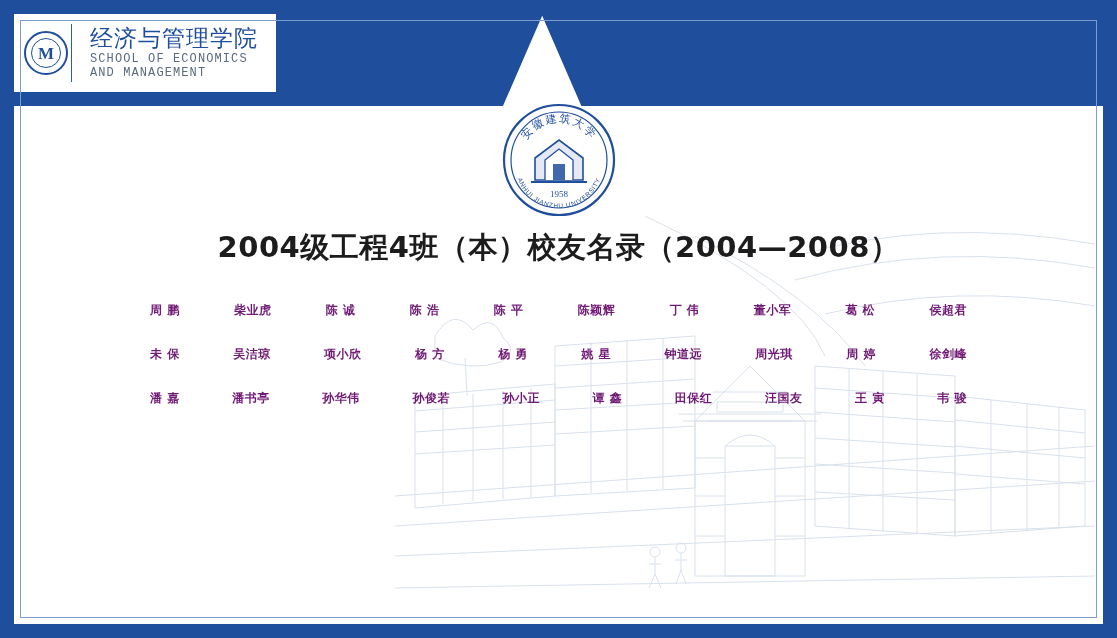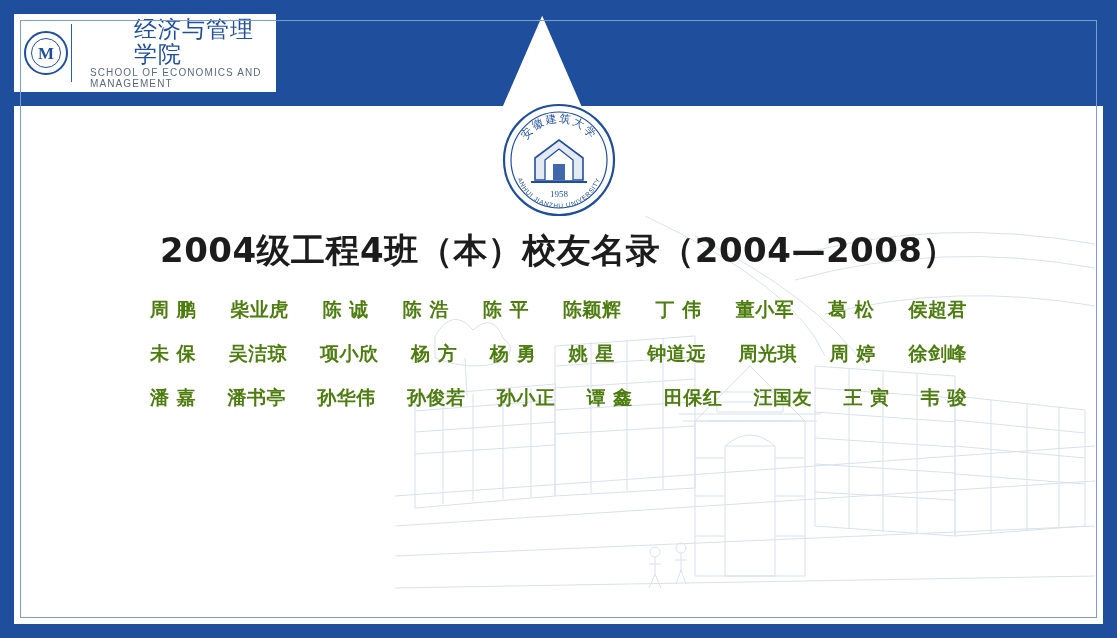--- a/index.html
+++ b/index.html
@@ -110,25 +110,24 @@
   .logo-text {
     margin-left: 22px;
   }
   .logo-cn {
     font-family: "DejaVu Sans", "Liberation Sans", sans-serif;
     font-size: 23px;
     color: #1f4e9c;
     letter-spacing: 1px;
     line-height: 1.1;
     font-weight: 500;
-    margin-left: 44px;
   }
   .logo-en {
-    font-family: Liberation Sans, sans-serif;
-    font-size: 10px;
+    font-family: Liberation Mono, monospace;
+    font-size: 12px;
     color: #5a6a80;
     letter-spacing: 1.1px;
   }
 
   
   .campus-art {
     position: absolute;
     right: 22px;
     bottom: 22px;
     width: 700px;
@@ -151,21 +150,21 @@
 
   
   .title {
     position: absolute;
     left: 0;
     right: 0;
     top: 228px;
     text-align: center;
     font-family: "DejaVu Sans", "Liberation Sans", sans-serif;
     font-weight: bold;
-    font-size: 34px;
+    font-size: 29px;
     color: #1c1c1c;
     letter-spacing: 0.5px;
     z-index: 4;
   }
 
   
   .names {
     position: absolute;
     left: 150px;
     right: 150px;
@@ -173,23 +172,23 @@
     z-index: 4;
   }
   .name-row {
     display: flex;
     justify-content: space-between;
     align-items: center;
     height: 44px;
   }
   .name {
     font-family: "DejaVu Sans", "Liberation Sans", sans-serif;
-    font-size: 19px;
+    font-size: 12px;
     font-weight: bold;
-    color: #4d7c0f;
+    color: #701a75;
     white-space: nowrap;
     letter-spacing: 0.5px;
   }
 </style>
 </head>
 <body>
 
 <div class="slide">
 
   <svg class="campus-art" viewBox="0 0 700 420" xmlns="http://www.w3.org/2000/svg">

